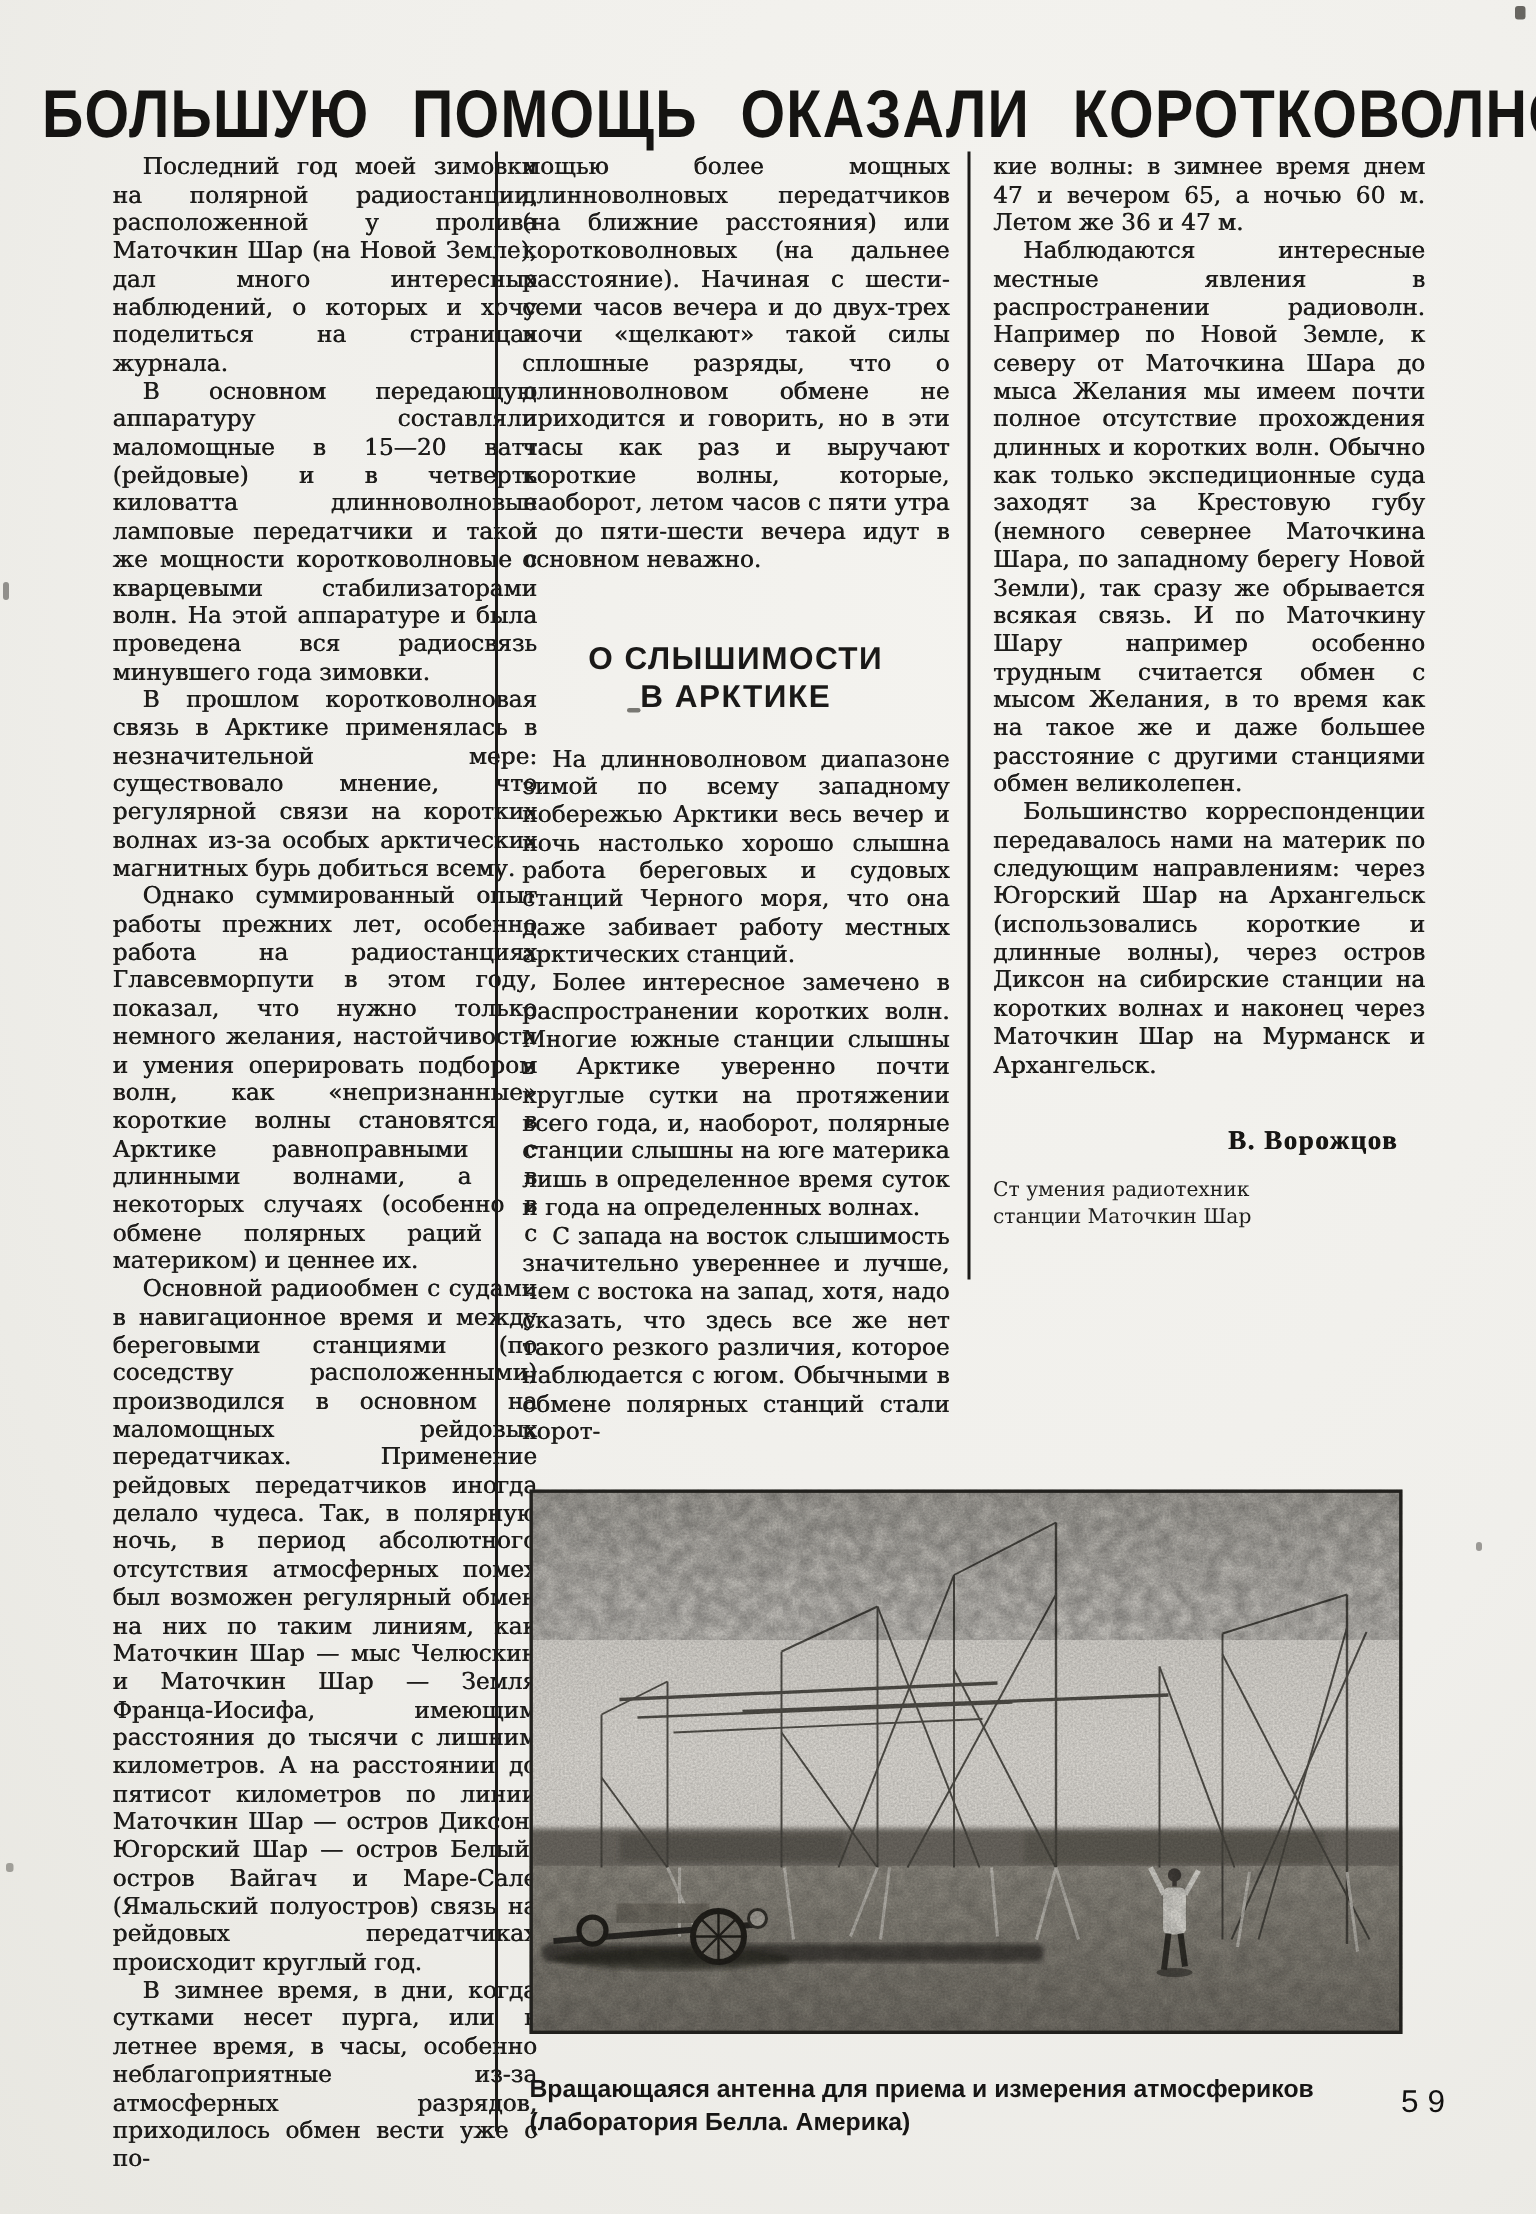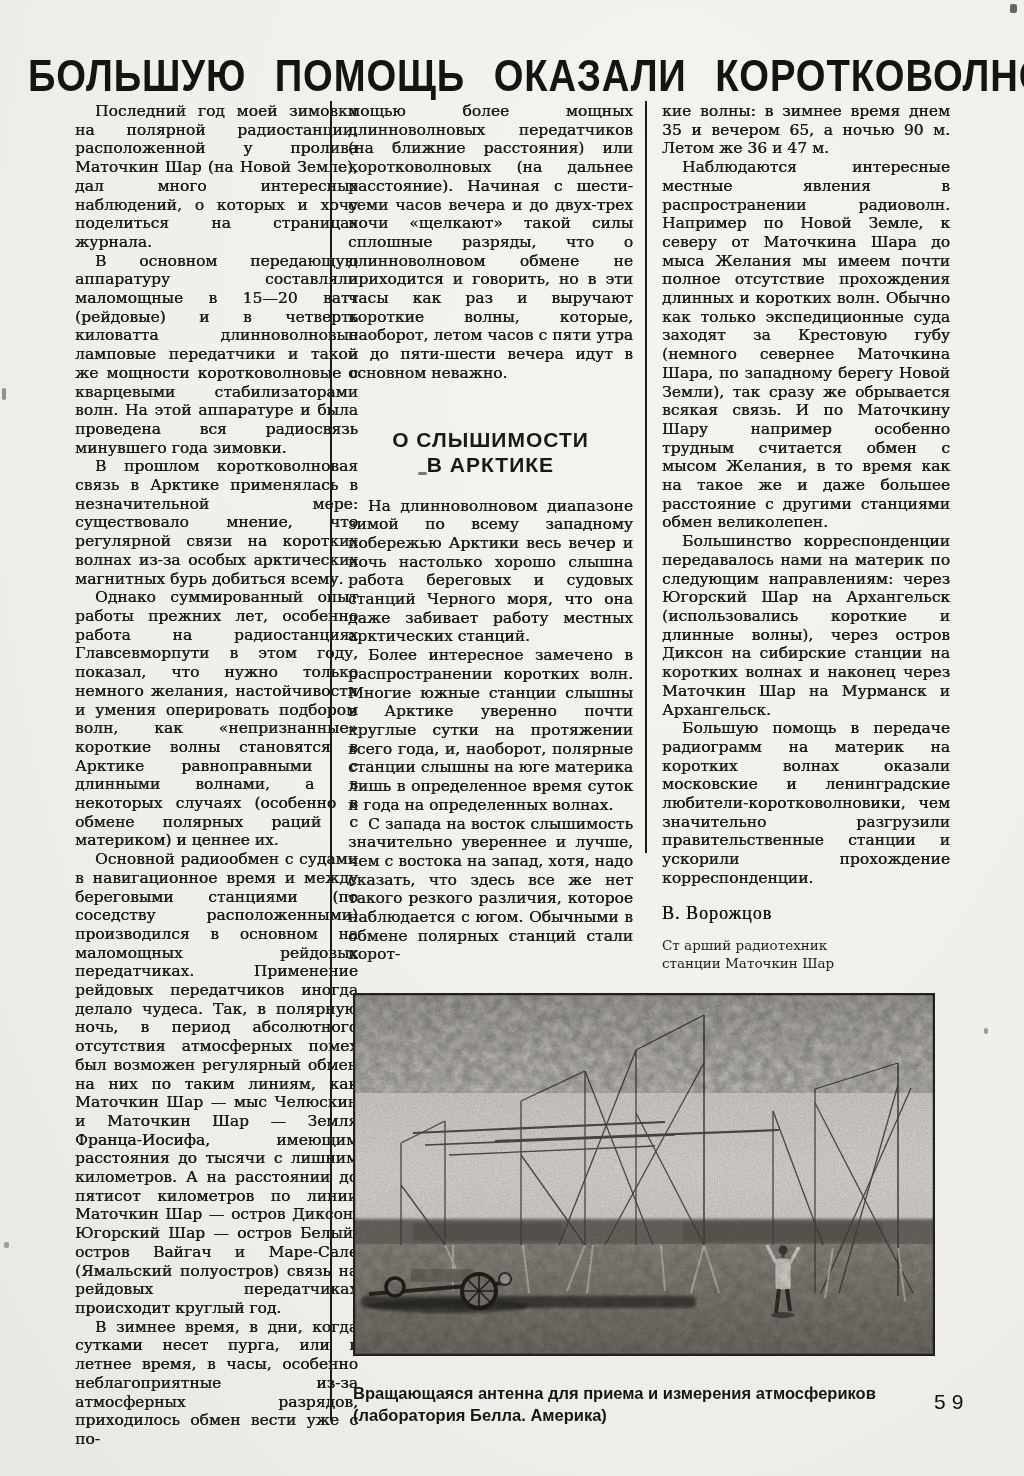--- a/index.html
+++ b/index.html
@@ -25,22 +25,22 @@
   .col p { margin:0; text-indent:20px; }
   .col p.noindent { text-indent:0; }
   .section-heading {
     margin:44px 0 20px 0; text-indent:0;
     font-family:"Liberation Sans", sans-serif; font-weight:bold;
     font-size:21px; line-height:25px; letter-spacing:1px; color:#1a1918;
     text-shadow:none; text-align:center;
   }
   .section-heading span { display:block; }
   .signature {
-    margin-top:16px; text-align:left; padding-right:18px;
-    font-family:"Liberation Serif", serif; font-weight:normal;
+    margin-top:32px; text-align:right; padding-right:18px;
+    font-family:"Liberation Serif", serif; font-weight:bold;
     font-size:18px; letter-spacing:1px; color:#171614;
   }
   .byline { margin-top:14px; font-size:13.5px; line-height:18px; text-shadow:none; text-align:left; }
   .byline span { display:block; }
   .vrule { position:absolute; width:2px; background:#1b1a18; }
   .vrule-1 { left:330px; top:101px; height:1320px; }
   .vrule-2 { left:645px; top:101px; height:752px; }
   .photo { position:absolute; left:353px; top:993px; width:582px; height:363px; }
   .caption {
     position:absolute; left:353px; top:1382px; width:565px;
@@ -80,27 +80,26 @@
       <span>В  АРКТИКЕ</span>
     </h2>
     <p>На длинноволновом диапазоне зимой по всему западному побережью Арктики весь вечер и ночь настолько хорошо слышна работа береговых и судовых станций Черного моря, что она даже забивает работу местных арктических станций.</p>
     <p>Более интересное замечено в распространении коротких волн. Многие южные станции слышны в Арктике уверенно почти круглые сутки на протяжении всего года, и, наоборот, полярные станции слышны на юге материка лишь в определенное время суток и года на определенных волнах.</p>
     <p>С запада на восток слышимость значительно увереннее и лучше, чем с востока на запад, хотя, надо сказать, что здесь все же нет такого резкого различия, которое наблюдается с югом. Обычными в обмене полярных станций стали корот-</p>
   </div>
 
   <div class="vrule vrule-2"></div>
 
   <div class="col c3">
-    <p class="noindent">кие волны: в зимнее время днем 35 и вечером 65, а ночью 90 м. Летом же 36 и 47 м.</p>
+    <p class="noindent">кие волны: в зимнее время днем 47 и вечером 65, а ночью 60 м. Летом же 36 и 47 м.</p>
     <p>Наблюдаются интересные местные явления в распространении радиоволн. Например по Новой Земле, к северу от Маточкина Шара до мыса Желания мы имеем почти полное отсутствие прохождения длинных и коротких волн. Обычно как только экспедиционные суда заходят за Крестовую губу (немного севернее Маточкина Шара, по западному берегу Новой Земли), так сразу же обрывается всякая связь. И по Маточкину Шару например особенно трудным считается обмен с мысом Желания, в то время как на такое же и даже большее расстояние с другими станциями обмен великолепен.</p>
     <p>Большинство корреспонденции передавалось нами на материк по следующим направлениям: через Югорский Шар на Архангельск (использовались короткие и длинные волны), через остров Диксон на сибирские станции на коротких волнах и наконец через Маточкин Шар на Мурманск и Архангельск.</p>
-    <p>Большую помощь в передаче радиограмм на материк на коротких волнах оказали московские и ленинградские любители-коротковолновики, чем значительно разгрузили правительственные станции и ускорили прохождение корреспонденции.</p>
     <div class="signature">В. Ворожцов</div>
     <div class="byline">
-      <span>Ст арший радиотехник</span>
+      <span>Ст умения радиотехник</span>
       <span>станции Маточкин Шар</span>
     </div>
   </div>
 
   <div class="photo">
     <svg width="582" height="363" viewBox="0 0 582 363" xmlns="http://www.w3.org/2000/svg">
       <defs>
         <linearGradient id="skyGrad" x1="0" y1="0" x2="0" y2="1">
           <stop offset="0" stop-color="#bdbab3"></stop>
           <stop offset="0.3" stop-color="#d7d4ce"></stop>

